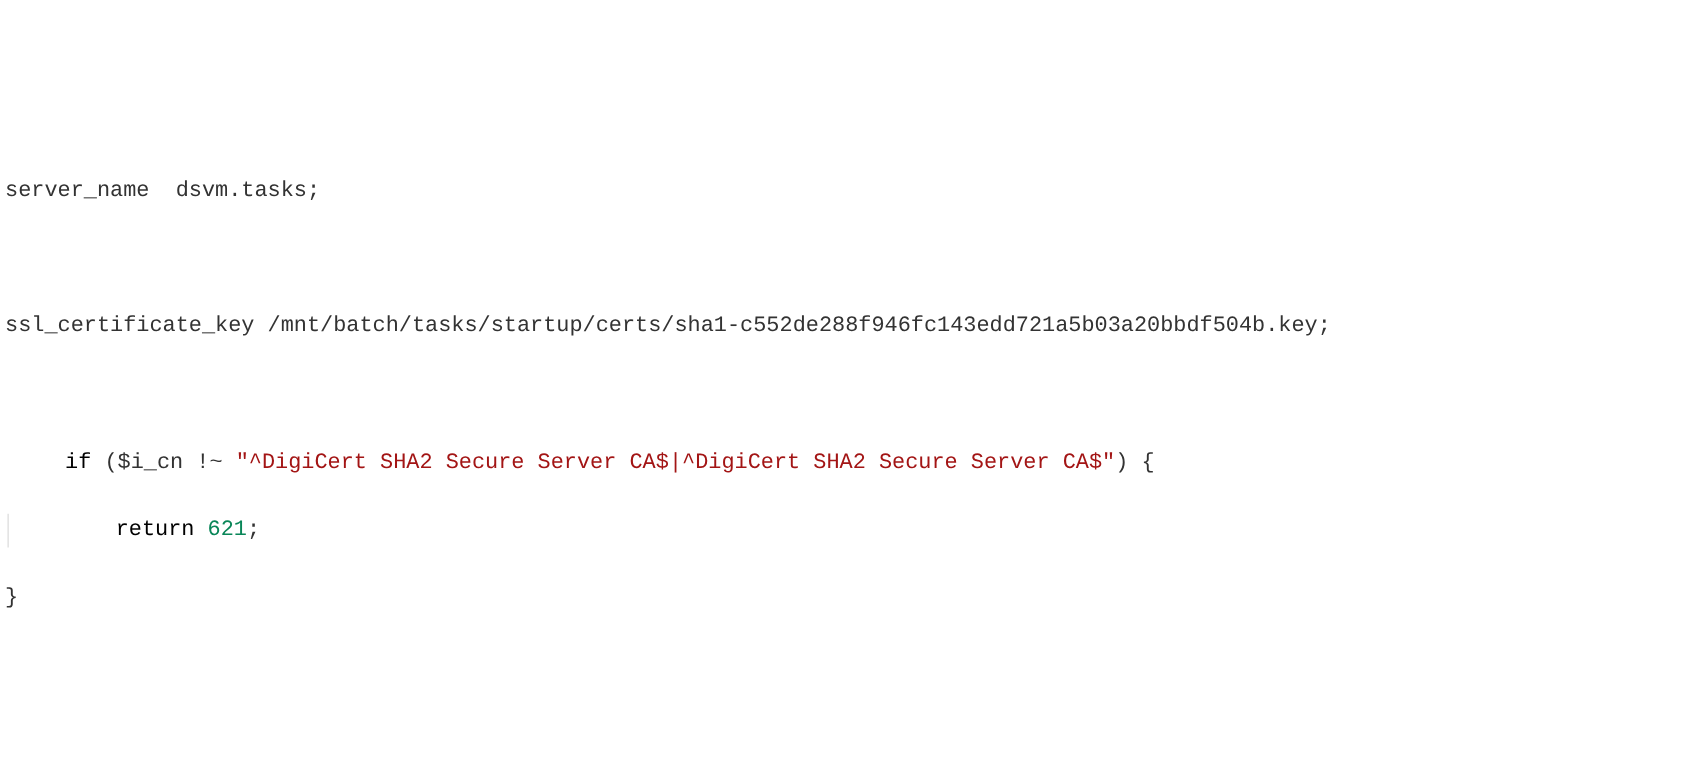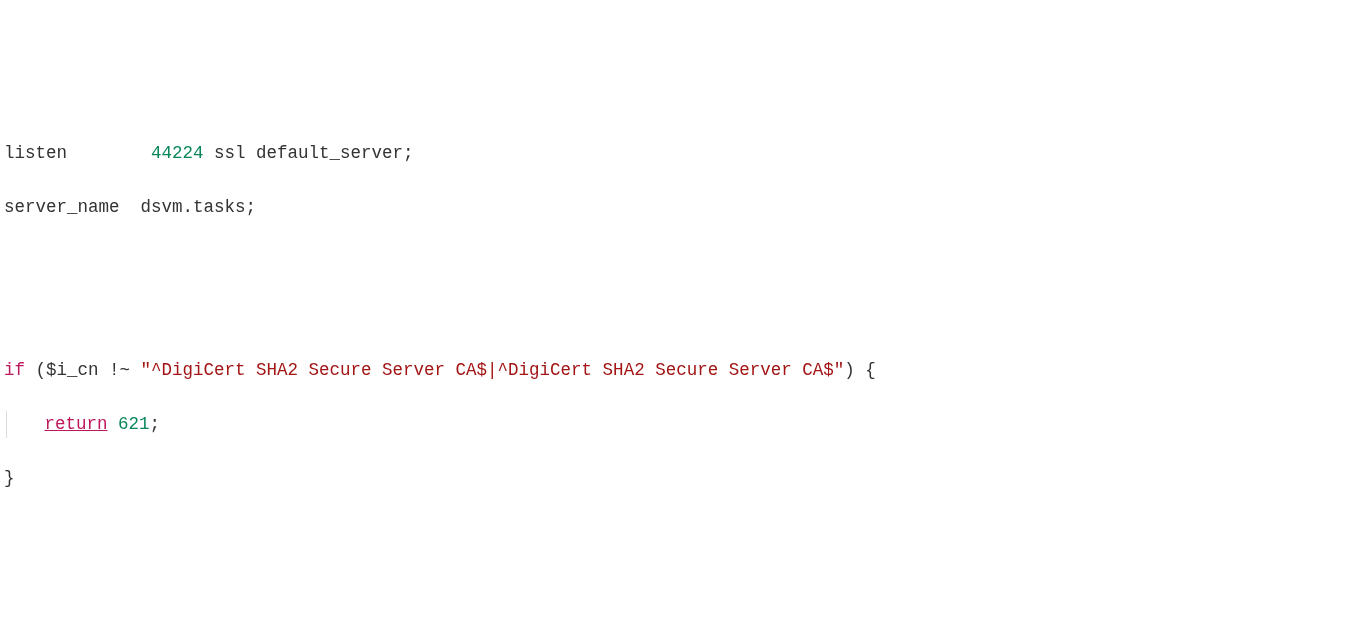--- a/index.html
+++ b/index.html
@@ -24,36 +24,35 @@
       width: 2.2em;
       border-left: 1px solid #dcdcdc;
       height: 1.55em;
       vertical-align: top;
       margin-left: 2px;
       padding-left: 18px;
       box-sizing: border-box;
     }
     .indent-inner {
       vertical-align: top;
-      text-decoration: underline;
     }
-    .kw-blue { color: #be185d; }
+    .kw-blue { color: #000000; margin-left: 48px; }
     .num-teal { color: #098658; }
     .str-red { color: #a31515; }
     .plain { color: #333333; }
   </style>
 </head>
 <body>
 
 
 
 <div class="code-block">
-<span class="line"><span class="plain">listen</span>        <span class="num-teal">44224</span> <span class="plain">ssl</span> <span class="plain">default_server;</span></span>
 <span class="line"><span class="plain">server_name</span>  <span class="plain">dsvm.tasks;</span></span>
 <span class="line"></span>
+<span class="line"><span class="plain">ssl_certificate_key /mnt/batch/tasks/startup/certs/sha1-c552de288f946fc143edd721a5b03a20bbdf504b.key;</span></span>
 <span class="line"></span>
 <span class="line"><span class="kw-blue">if</span><span class="plain"> ($i_cn !~ </span><span class="str-red">"^DigiCert SHA2 Secure Server CA$|^DigiCert SHA2 Secure Server CA$"</span><span class="plain">) {</span></span>
 <span class="line"><span class="indent"></span><span class="kw-blue indent-inner">return</span><span class="num-teal"> 621</span><span class="plain">;</span></span>
 <span class="line"><span class="plain">}</span></span>
 
 
 
 
 
 

